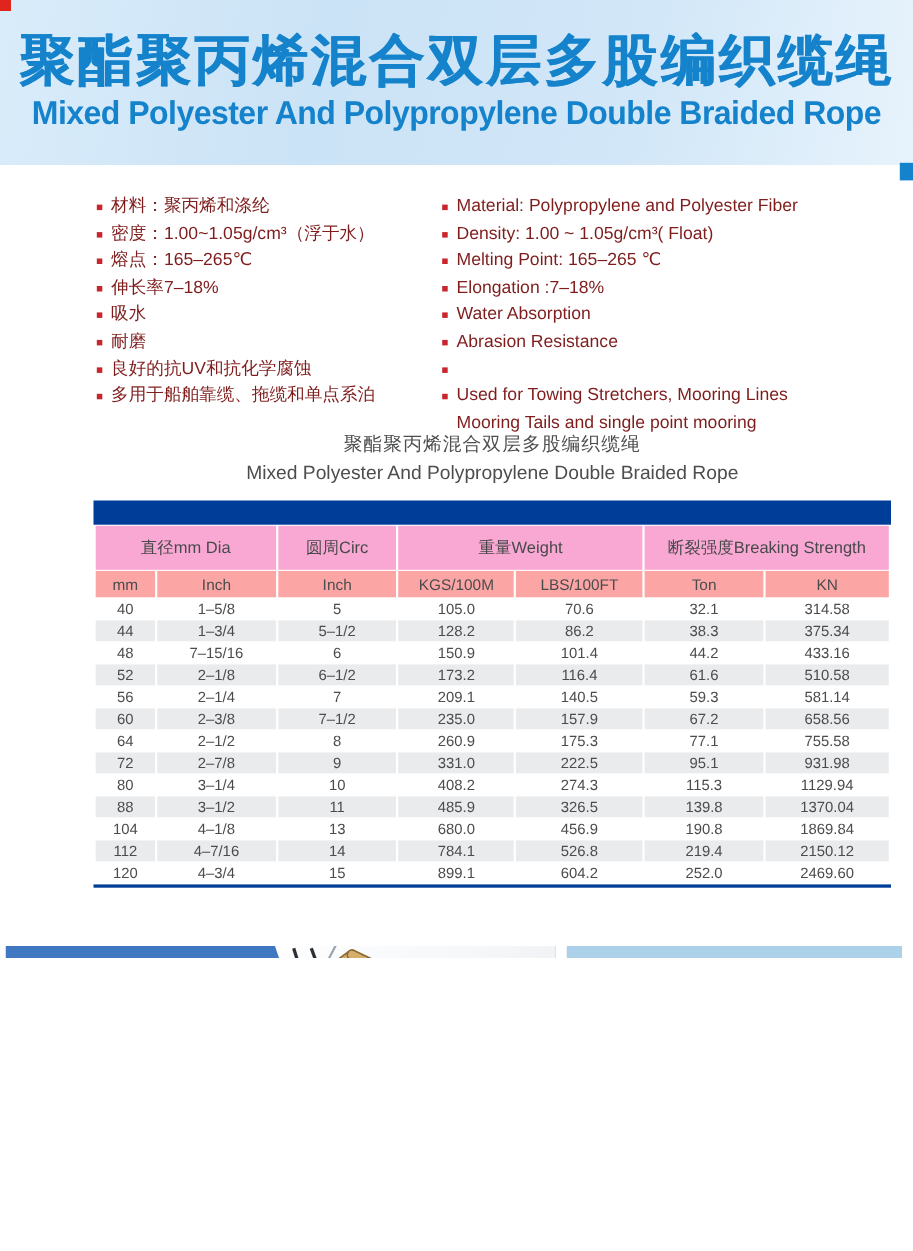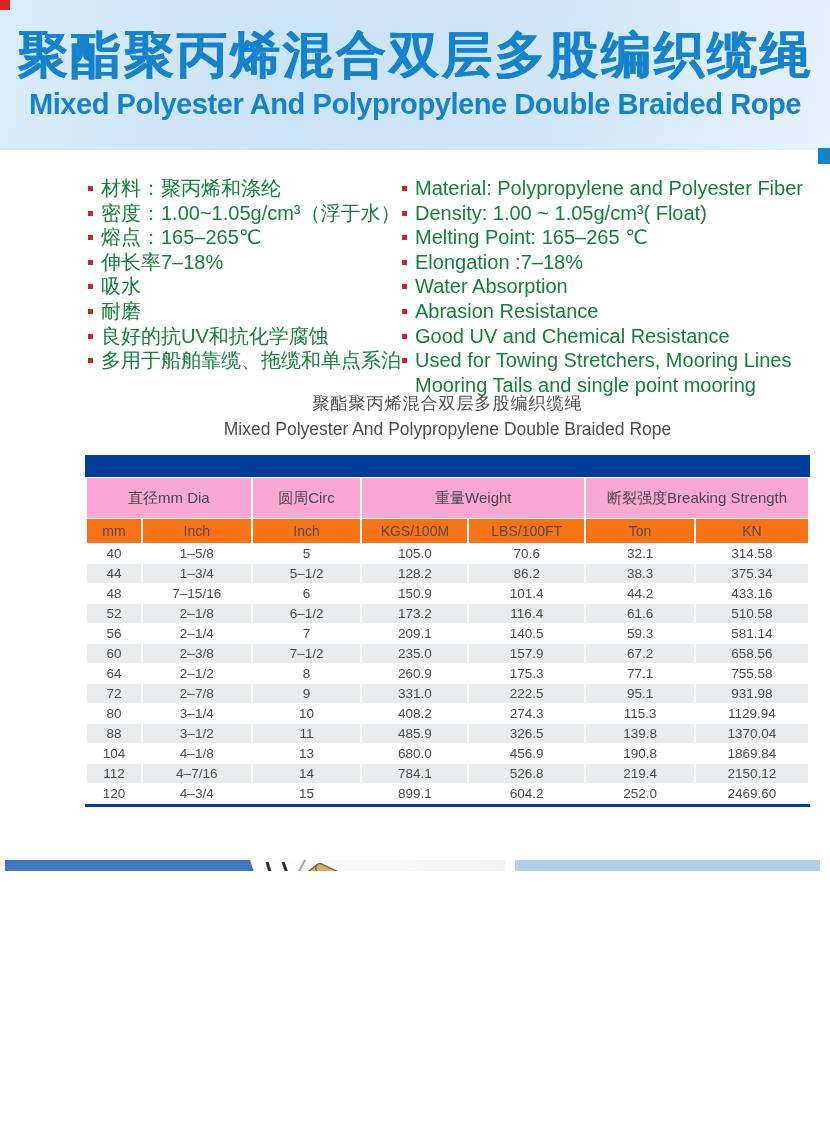--- a/index.html
+++ b/index.html
@@ -24,37 +24,37 @@
   }
   .sq-red { position:absolute; left:0; top:0; width:10px; height:10px; background:#e0251c; }
   .sq-blue { position:absolute; right:0; top:148px; width:12px; height:16px; background:#1583cb; }
 
   
   .features { position:absolute; left:0; top:176px; width:830px; display:flex; }
   .feat-col { list-style:none; }
   .feat-col.zh { margin-left:88px; width:312px; }
   .feat-col.en { margin-left:2px; width:420px; }
   .feat-col li { position:relative; height:24.6px; line-height:24.6px; padding-left:13px;
-                 color:#15803d; font-size:20px; white-space:nowrap; }
+                 color:#7f1d1d; font-size:16px; white-space:nowrap; }
   .feat-col li .sq { position:absolute; left:0; top:10px; width:5px; height:5px; background:#c9252c; }
   .feat-col li.cont { padding-left:13px; }
 
   
   .subtitle { position:absolute; left:85px; top:392px; width:725px; text-align:center; color:#4c4d4f; }
   .subtitle .s-zh { font-size:17px; line-height:24px; letter-spacing:1px; }
   .subtitle .s-en { font-size:17.5px; line-height:26px; }
 
   
   .table-wrap { position:absolute; left:85px; top:455px; width:725px; }
   .tbl-topbar { height:22px; background:#003d99; }
   .tbl-bottombar { height:3px; background:#003d99; }
   table.spec { width:100%; border-collapse:separate; border-spacing:2px 1px; table-layout:fixed; }
   table.spec th, table.spec td { text-align:center; font-weight:normal; color:#4b4c4e; overflow:hidden; }
   tr.grp th { background:#f9a8d4; height:40px; font-size:15px; color:#48494b; }
-  tr.sub th { background:#f97316; height:24px; font-size:14px; }
+  tr.sub th { background:#fca5a5; height:24px; font-size:14px; }
   tbody td { height:19px; font-size:13.5px; }
   tbody tr:nth-child(odd) td { background:#ffffff; }
   tbody tr:nth-child(even) td { background:#e9ebed; }
 
   
   .photos { position:absolute; left:0; top:860px; width:830px; height:257px; }
   .photo-left { position:absolute; left:5px; top:0; }
   .photo-right { position:absolute; left:515px; top:0; }
 </style>
 </head>
@@ -80,21 +80,21 @@
       <li><span class="sq"></span><span>良好的抗UV和抗化学腐蚀</span></li>
       <li><span class="sq"></span><span>多用于船舶靠缆、拖缆和单点系泊</span></li>
     </ul>
     <ul class="feat-col en">
       <li><span class="sq"></span><span>Material: Polypropylene and Polyester Fiber</span></li>
       <li><span class="sq"></span><span>Density: 1.00 ~ 1.05g/cm³( Float)</span></li>
       <li><span class="sq"></span><span>Melting Point: 165–265 ℃</span></li>
       <li><span class="sq"></span><span>Elongation :7–18%</span></li>
       <li><span class="sq"></span><span>Water Absorption</span></li>
       <li><span class="sq"></span><span>Abrasion Resistance</span></li>
-      <li><span class="sq"></span><span>Good UV and Chemical Resistance</span></li>
+      <li><span class="sq"></span></li>
       <li><span class="sq"></span><span>Used for Towing Stretchers, Mooring Lines</span></li>
       <li class="cont"><span>Mooring Tails and single point mooring</span></li>
     </ul>
   </div>
 
   <div class="subtitle">
     <div class="s-zh">聚酯聚丙烯混合双层多股编织缆绳</div>
     <div class="s-en">Mixed Polyester And Polypropylene Double Braided Rope</div>
   </div>
 

